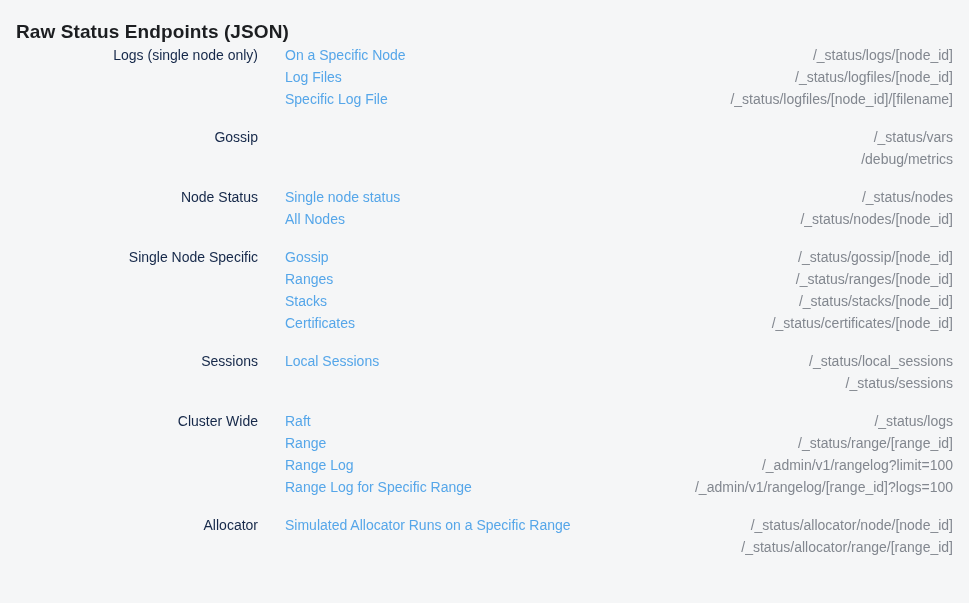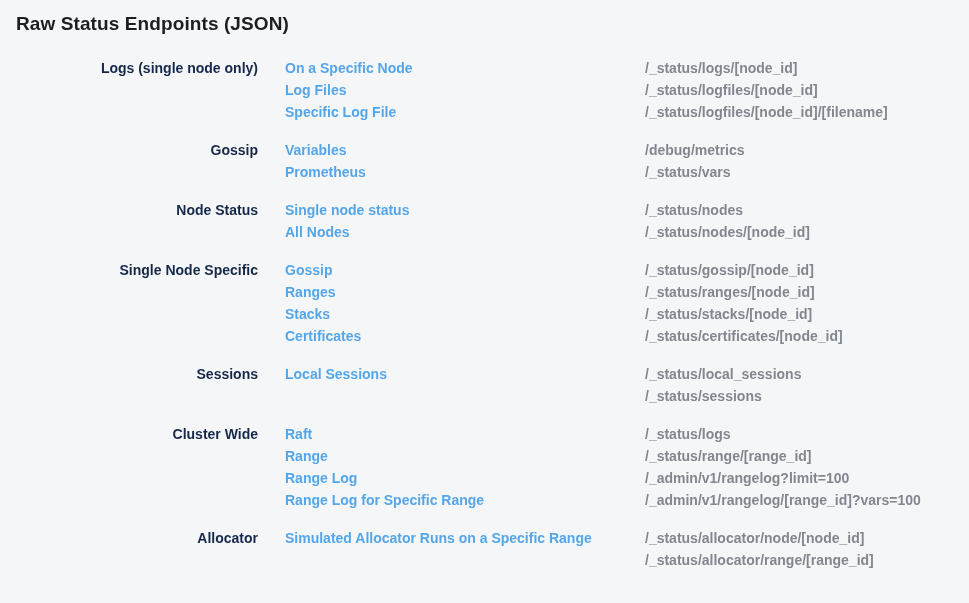--- a/index.html
+++ b/index.html
@@ -7,36 +7,34 @@
     padding: 0;
   }
   body {
     width: 969px;
     height: 603px;
     background: #f5f6f7;
     font-family: "Liberation Sans", "DejaVu Sans", sans-serif;
     overflow: hidden;
   }
   .page {
-    padding: 12px 16px;
+    padding: 20px 16px;
     box-sizing: border-box;
     width: 969px;
     height: 603px;
   }
   .title {
     margin: 0;
     font-size: 19px;
     line-height: 24px;
     font-weight: 700;
     color: #1c1e21;
     letter-spacing: 0.1px;
   }
   .groups {
-    margin-top: 21px;
-    font-weight: bold;
   }
   .group {
     display: flex;
     margin-bottom: 16px;
     font-size: 14px;
   }
   .cat {
     width: 242px;
     flex: 0 0 242px;
     text-align: right;
@@ -50,20 +48,21 @@
   }
   .link {
     display: block;
     line-height: 22px;
     color: #55a6e9;
     text-decoration: none;
     cursor: pointer;
   }
   .paths {
     flex: 1 1 auto;
+    text-align: right;
   }
   .path {
     line-height: 22px;
     color: #82878f;
   }
 </style>
 </head>
 <body>
 
 <div class="page">
@@ -82,29 +81,24 @@
   <div class="path">/_status/logs/[node_id]</div>
 
   <div class="path">/_status/logfiles/[node_id]</div>
 
   <div class="path">/_status/logfiles/[node_id]/[filename]</div>
 </div>
   </div>
 
   <div class="group">
     <div class="cat">Gossip</div>
-    <div class="links">
-  <a class="link" href="#">Variables</a>
+    <div class="paths">
+  <div class="path">/_status/vars</div>
 
-  <a class="link" href="#">Prometheus</a>
-</div>
-    <div class="paths">
   <div class="path">/debug/metrics</div>
-
-  <div class="path">/_status/vars</div>
 </div>
   </div>
 
   <div class="group">
     <div class="cat">Node Status</div>
     <div class="links">
   <a class="link" href="#">Single node status</a>
 
   <a class="link" href="#">All Nodes</a>
 </div>
@@ -161,21 +155,21 @@
 
   <a class="link" href="#">Range Log for Specific Range</a>
 </div>
     <div class="paths">
   <div class="path">/_status/logs</div>
 
   <div class="path">/_status/range/[range_id]</div>
 
   <div class="path">/_admin/v1/rangelog?limit=100</div>
 
-  <div class="path">/_admin/v1/rangelog/[range_id]?vars=100</div>
+  <div class="path">/_admin/v1/rangelog/[range_id]?logs=100</div>
 </div>
   </div>
 
   <div class="group">
     <div class="cat">Allocator</div>
     <div class="links">
 
   <a class="link" href="#">Simulated Allocator Runs on a Specific Range</a>
 </div>
     <div class="paths">

